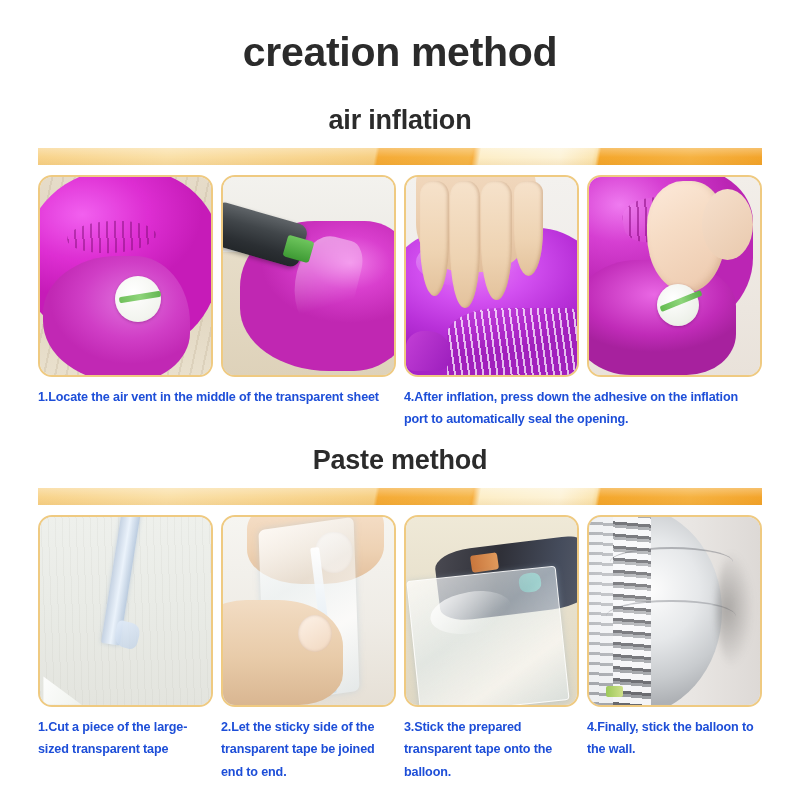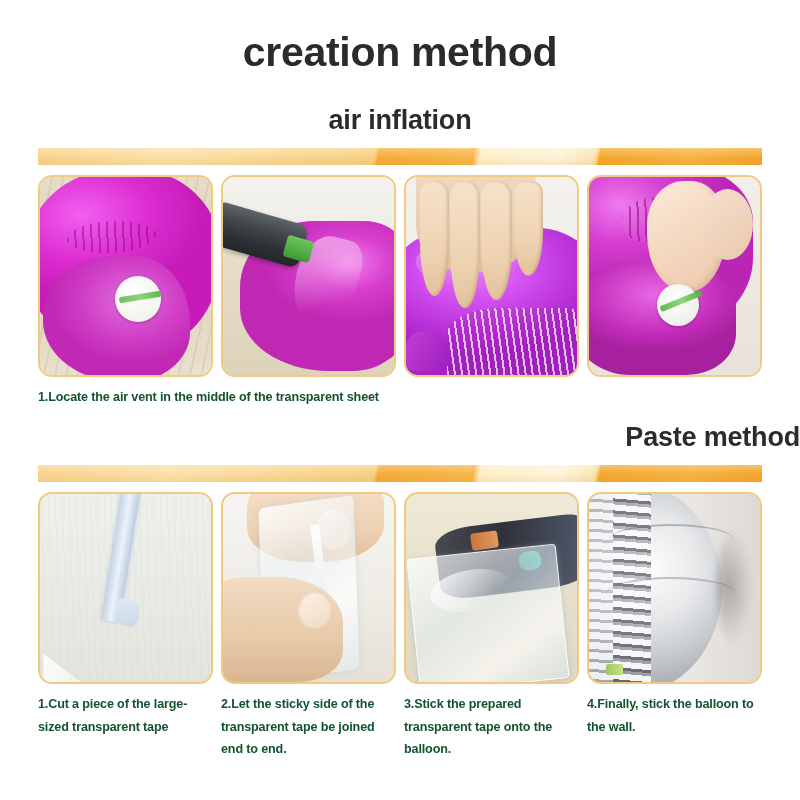--- a/index.html
+++ b/index.html
@@ -32,21 +32,21 @@
   }
 
   .section-title {
     text-align: center;
     font-size: 27px;
     font-weight: bold;
     color: #2b2b2b;
     letter-spacing: -0.2px;
   }
   .section-title.first { padding-top: 32px; }
-  .section-title.second { padding-top: 14px; text-align: right; }
+  .section-title.second { padding-top: 14px; }
 
   
   .gold-bar {
     position: relative;
     height: 17px;
     margin: 12px 38px 0 38px;
     overflow: hidden;
     background:
       linear-gradient(100deg,
         #f8d38a 0%,
@@ -469,21 +469,21 @@
   .caption-row {
     display: flex;
     gap: 8px;
     margin: 9px 38px 0 38px;
   }
   .caption {
     flex: 1 1 0;
     min-width: 0;
     font-size: 12.6px;
     font-weight: bold;
-    color: #14532d;
+    color: #1d4ed8;
     line-height: 1.78;
     padding-right: 4px;
     letter-spacing: -0.15px;
   }
 </style>
 </head>
 <body>
 
 <div class="sheet">
 
@@ -548,20 +548,21 @@
           <div class="vent"></div>
           <div class="vent-stripe"></div>
         </div>
       </div>
     </div>
 
   </div>
 
   <div class="caption-row">
     <div class="caption">1.Locate the air vent in the middle of the transparent sheet</div>
+    <div class="caption">4.After inflation, press down the adhesive on the inflation port to automatically seal the opening.</div>
   </div>
 
   <div class="section-title second">Paste method</div>
 
   <div class="gold-bar"></div>
 
   <div class="panel-row">
 
     <div class="panel-col">
       <div class="photo-card row2">

